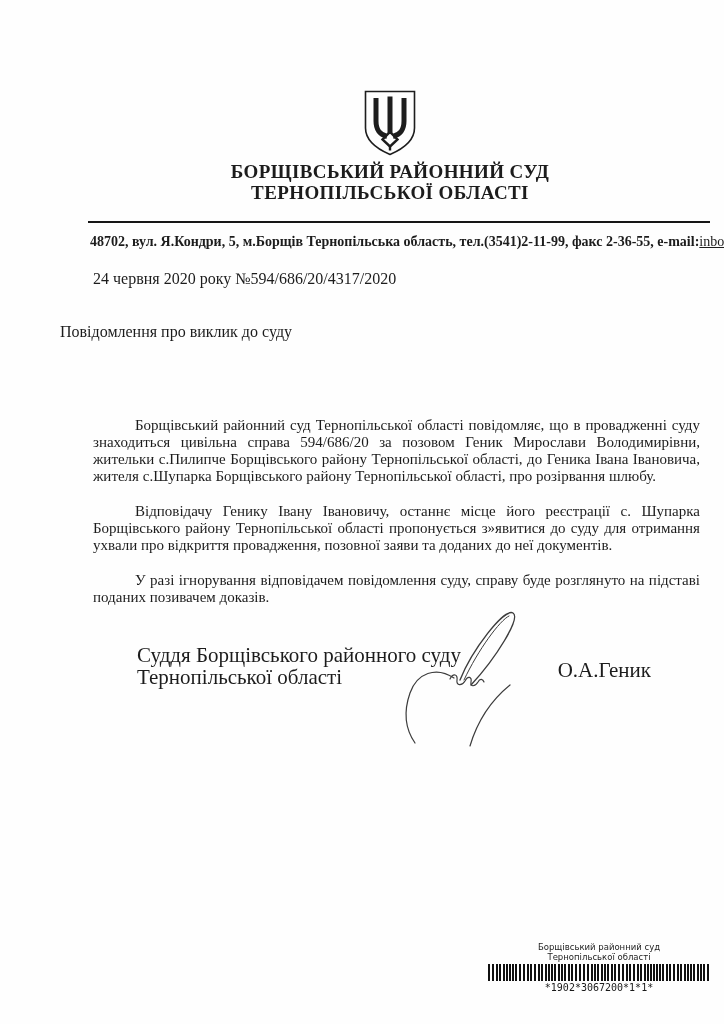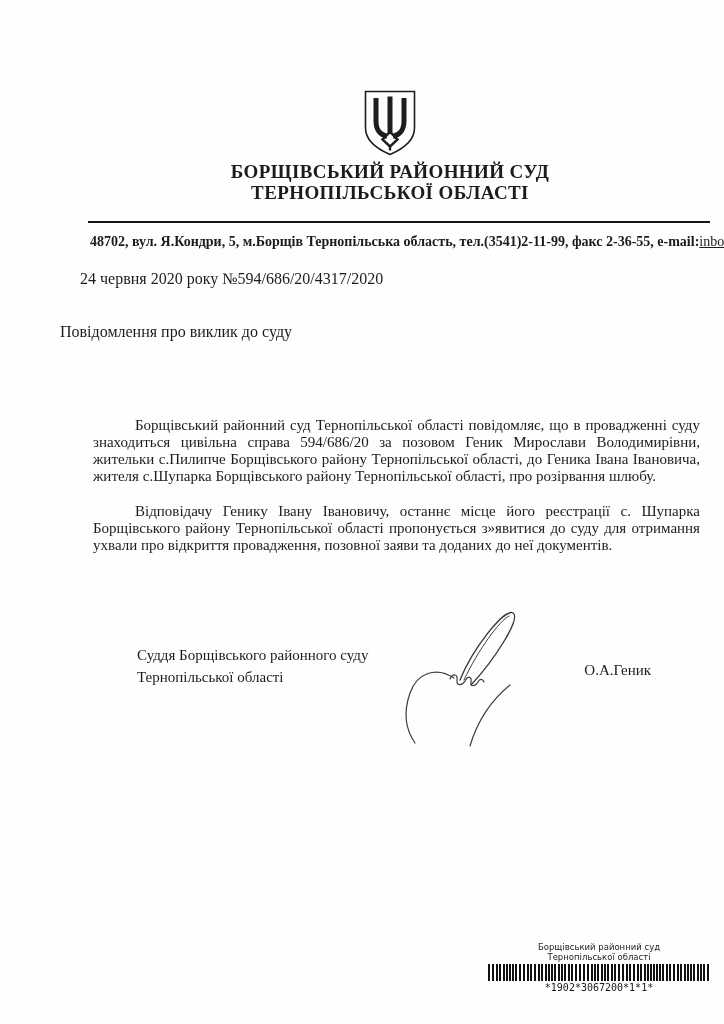--- a/index.html
+++ b/index.html
@@ -11,31 +11,31 @@
   .court-name{
     position:absolute;left:60px;top:162px;width:660px;
     text-align:center;font-weight:bold;font-size:19px;line-height:20.5px;letter-spacing:.4px;
   }
   .divider{position:absolute;left:88px;top:221px;width:622px;border-top:2px solid #161616;}
   .address{
     position:absolute;left:90px;top:234px;width:628px;
     font-size:14px;font-weight:bold;letter-spacing:0;white-space:nowrap;
   }
   .address .email{font-weight:normal;text-decoration:underline;color:#1c1c1c;}
-  .date-line{position:absolute;left:80px;top:270px;font-size:16px;}
+  .date-line{position:absolute;left:93px;top:270px;font-size:16px;}
   .title{position:absolute;left:60px;top:323px;width:660px;text-align:left;font-size:16px;}
   .body{position:absolute;left:93px;top:403px;width:607px;margin-top:14px;}
   .para{
     font-size:15px;line-height:17px;text-align:justify;text-indent:42px;
     margin:0 0 18px 0;
   }
   .para:last-child{margin-bottom:0;}
   .sig-row{
     position:absolute;left:137px;top:644px;width:514px;
-    display:flex;align-items:center;font-size:15px;
+    display:flex;align-items:center;font-size:21px;
   }
   .sig-role{line-height:22px;}
   .sig-name{margin-left:auto;align-self:center;padding-top:8px;}
   .sig-stroke{position:absolute;left:398px;top:600px;width:132px;height:150px;}
   .sig-stroke svg{display:block;}
   .stamp{
     position:absolute;left:482px;top:942px;width:234px;text-align:center;
     font-family:"DejaVu Sans", sans-serif;
   }
   .stamp-line{font-size:8.5px;line-height:10px;color:#222;}
@@ -71,20 +71,21 @@
 
   <div class="address"><span>48702, вул. Я.Кондри, 5,  м.Борщів Тернопільська область, тел.(3541)2-11-99, факс 2-36-55, e-mail:</span><span class="email">inbox@bv.te.court.gov.ua</span></div>
 
   <div class="date-line">24 червня 2020 року №594/686/20/4317/2020</div>
 
   <div class="title">Повідомлення про виклик до суду</div>
 
   <div class="body">
       <div class="para">Борщівський районний суд Тернопільської області повідомляє, що в провадженні суду знаходиться цивільна справа 594/686/20 за позовом Геник Мирослави Володимирівни, жительки с.Пилипче Борщівського району Тернопільської області, до Геника Івана Івановича, жителя с.Шупарка Борщівського району Тернопільської області, про розірвання шлюбу.</div>
       <div class="para">Відповідачу Генику Івану Івановичу, останнє місце його реєстрації с. Шупарка Борщівського району Тернопільської області пропонується з»явитися до суду для отримання ухвали про відкриття провадження, позовної заяви та доданих до неї документів.</div>
+      <div class="para">У разі ігнорування відповідачем повідомлення суду, справу буде розглянуто на підставі поданих позивачем доказів.</div>
     </div>
 
   <div class="sig-row">
     <div class="sig-role">
       <div>Суддя Борщівського районного суду</div>
       <div>Тернопільської області</div>
     </div>
     <div class="sig-name">О.А.Геник</div>
   </div>
 

